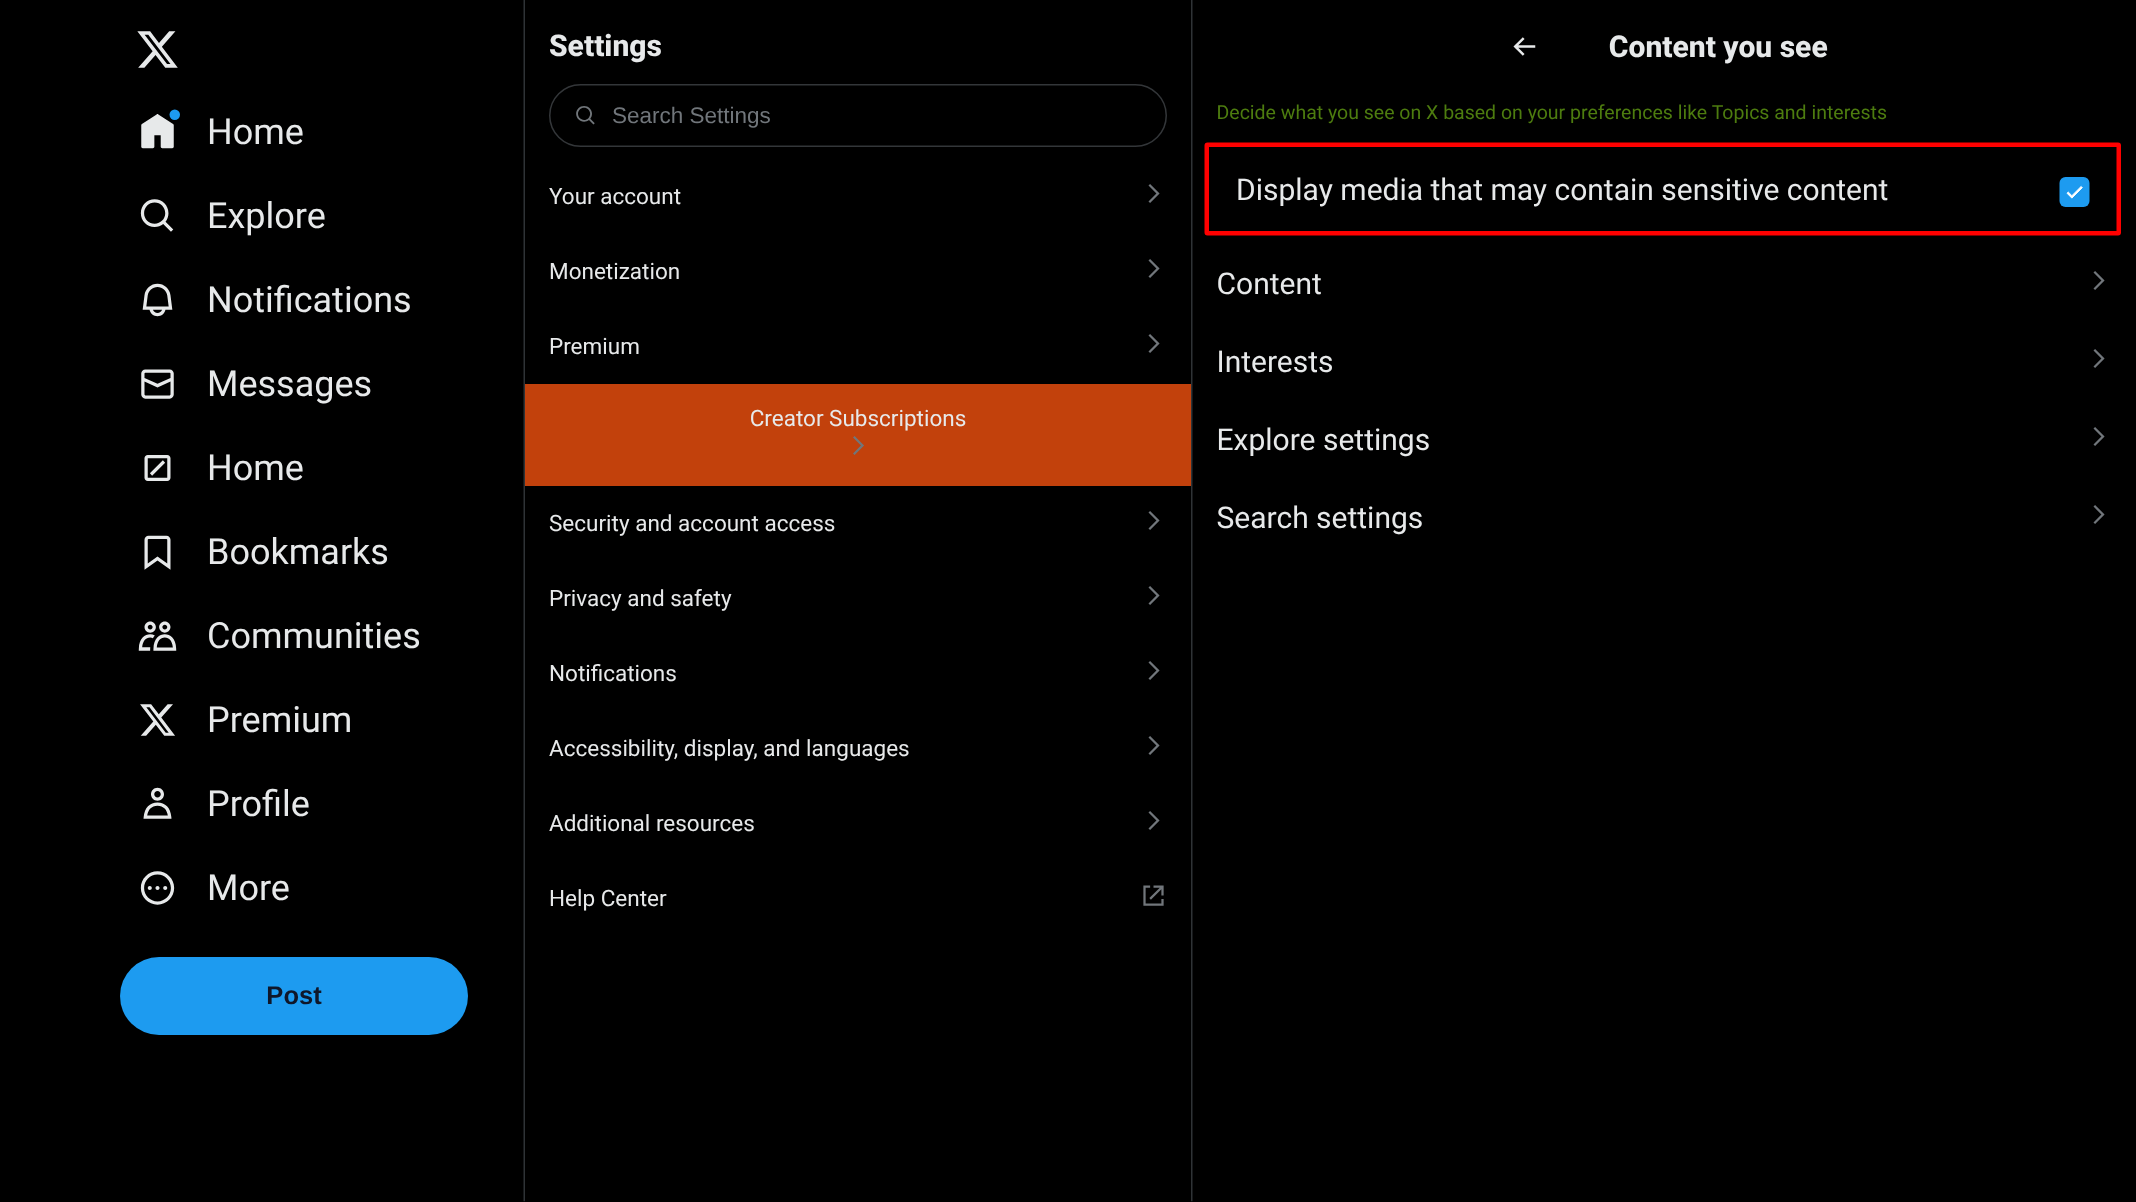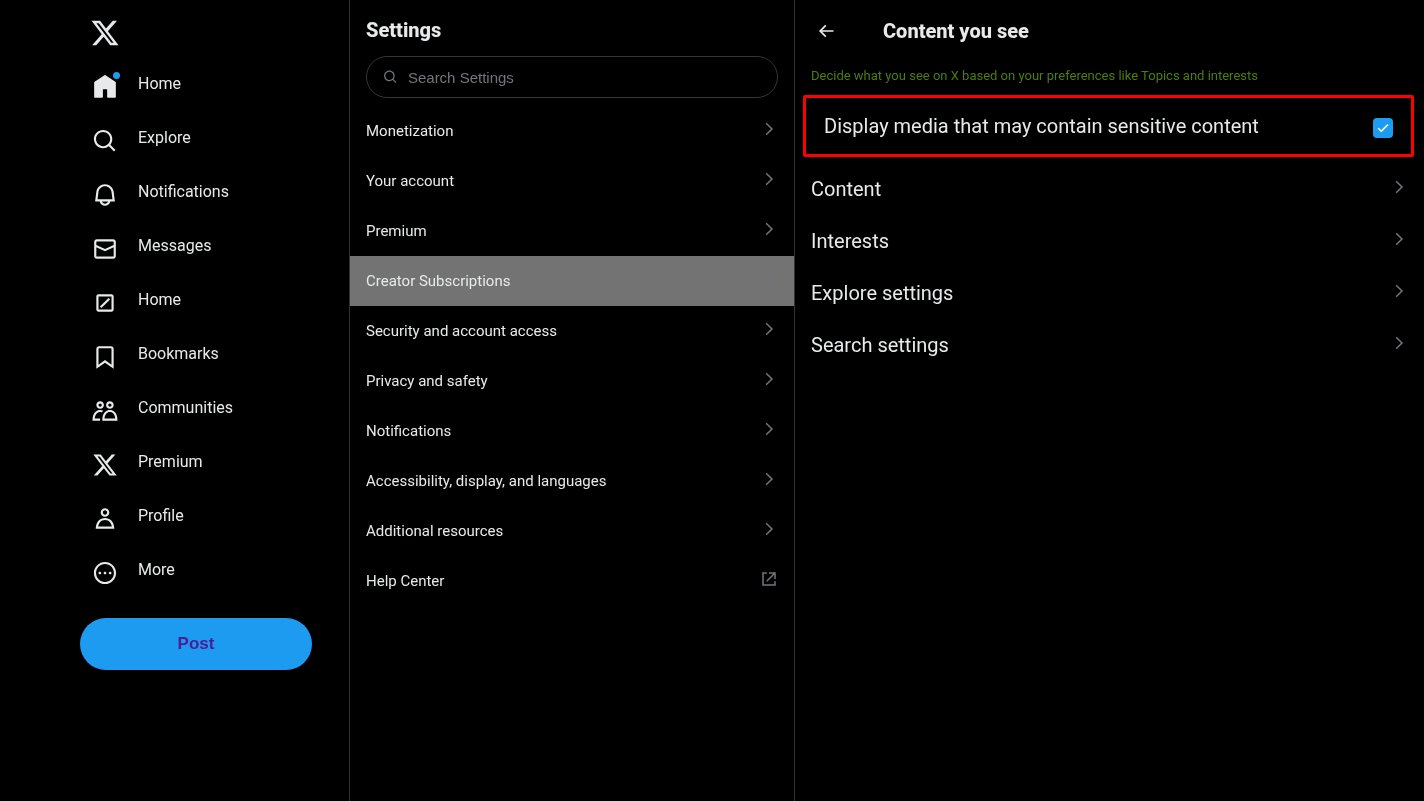--- a/index.html
+++ b/index.html
@@ -24,25 +24,26 @@
     height: 50px;
     display: flex;
     align-items: center;
     justify-content: center;
     border-radius: 50%;
     margin-bottom: 4px;
   }
   .nav-items { display: flex; flex-direction: column; }
   .nav-item {
     display: flex;
+    align-items: center;
     gap: 20px;
     padding: 12px 12px;
     border-radius: 9999px;
     cursor: pointer;
-    font-size: 16px;
+    font-size: 24px;
     font-weight: 400;
     margin-bottom: 4px;
   }
   .nav-icon {
     width: 26px;
     height: 26px;
     display: flex;
     align-items: center;
     justify-content: center;
     position: relative;
@@ -57,21 +58,21 @@
     background: #1d9bf0;
     border-radius: 50%;
   }
   .post-btn {
     margin-top: 16px;
     width: 232px;
     height: 52px;
     background: #1d9bf0;
     border: none;
     border-radius: 9999px;
-    color: #4c1d95;
+    color: #0f172a;
     font-size: 17px;
     font-weight: 700;
     cursor: pointer;
   }
   
   .settings-col {
     width: 445px;
     border-right: 1px solid #2f3336;
     padding-top: 8px;
   }
@@ -101,32 +102,33 @@
   .search-wrap input::placeholder { color: #71767b; }
   .settings-list { display: flex; flex-direction: column; }
   .settings-item {
     display: flex;
     align-items: center;
     justify-content: space-between;
     padding: 14px 16px;
     font-size: 15px;
     cursor: pointer;
   }
-  .settings-item.highlight { background: #737373; }
+  .settings-item.highlight { background: #c2410c; flex-direction: column; }
   .chevron, .ext-icon { width: 18px; height: 18px; fill: #71767b; }
   
   .detail-col {
     flex: 1;
     padding-top: 8px;
   }
   .detail-header {
     display: flex;
     align-items: center;
     gap: 40px;
     padding: 6px 16px 10px 14px;
+    justify-content: center;
   }
   .back-btn {
     width: 34px; height: 34px;
     border-radius: 50%;
     display: flex; align-items: center; justify-content: center;
     cursor: pointer;
   }
   .detail-title { font-size: 20px; font-weight: 800; }
   .detail-sub {
     color: #4d7c0f;
@@ -259,27 +261,27 @@
 <div class="settings-col">
   <div class="settings-title">Settings</div>
   <div class="search-wrap">
     <svg class="search-icon" viewBox="0 0 24 24">
         <path d="M10.25 3.75c-3.59 0-6.5 2.91-6.5 6.5s2.91 6.5 6.5 6.5c1.795 0 3.419-.726 4.596-1.904 1.178-1.177 1.904-2.801 1.904-4.596 0-3.59-2.91-6.5-6.5-6.5zm-8.5 6.5c0-4.694 3.806-8.5 8.5-8.5s8.5 3.806 8.5 8.5c0 1.986-.682 3.815-1.824 5.262l4.781 4.781-1.414 1.414-4.781-4.781c-1.447 1.142-3.276 1.824-5.262 1.824-4.694 0-8.5-3.806-8.5-8.5z"></path>
       </svg>
     <input type="text" placeholder="Search Settings" style="">
   </div>
   <div class="settings-list" id="settings-list">
       <div class="settings-item">
+        <span>Your account</span>
+        <span><svg class="chevron" viewBox="0 0 24 24">
+            <path d="M14.586 12L7.543 4.96l1.414-1.42L17.414 12l-8.457 8.46-1.414-1.42L14.586 12z"></path>
+          </svg></span>
+      </div>
+      <div class="settings-item">
         <span>Monetization</span>
-        <span><svg class="chevron" viewBox="0 0 24 24">
-            <path d="M14.586 12L7.543 4.96l1.414-1.42L17.414 12l-8.457 8.46-1.414-1.42L14.586 12z"></path>
-          </svg></span>
-      </div>
-      <div class="settings-item">
-        <span>Your account</span>
         <span><svg class="chevron" viewBox="0 0 24 24">
             <path d="M14.586 12L7.543 4.96l1.414-1.42L17.414 12l-8.457 8.46-1.414-1.42L14.586 12z"></path>
           </svg></span>
       </div>
       <div class="settings-item">
         <span>Premium</span>
         <span><svg class="chevron" viewBox="0 0 24 24">
             <path d="M14.586 12L7.543 4.96l1.414-1.42L17.414 12l-8.457 8.46-1.414-1.42L14.586 12z"></path>
           </svg></span>
       </div>

